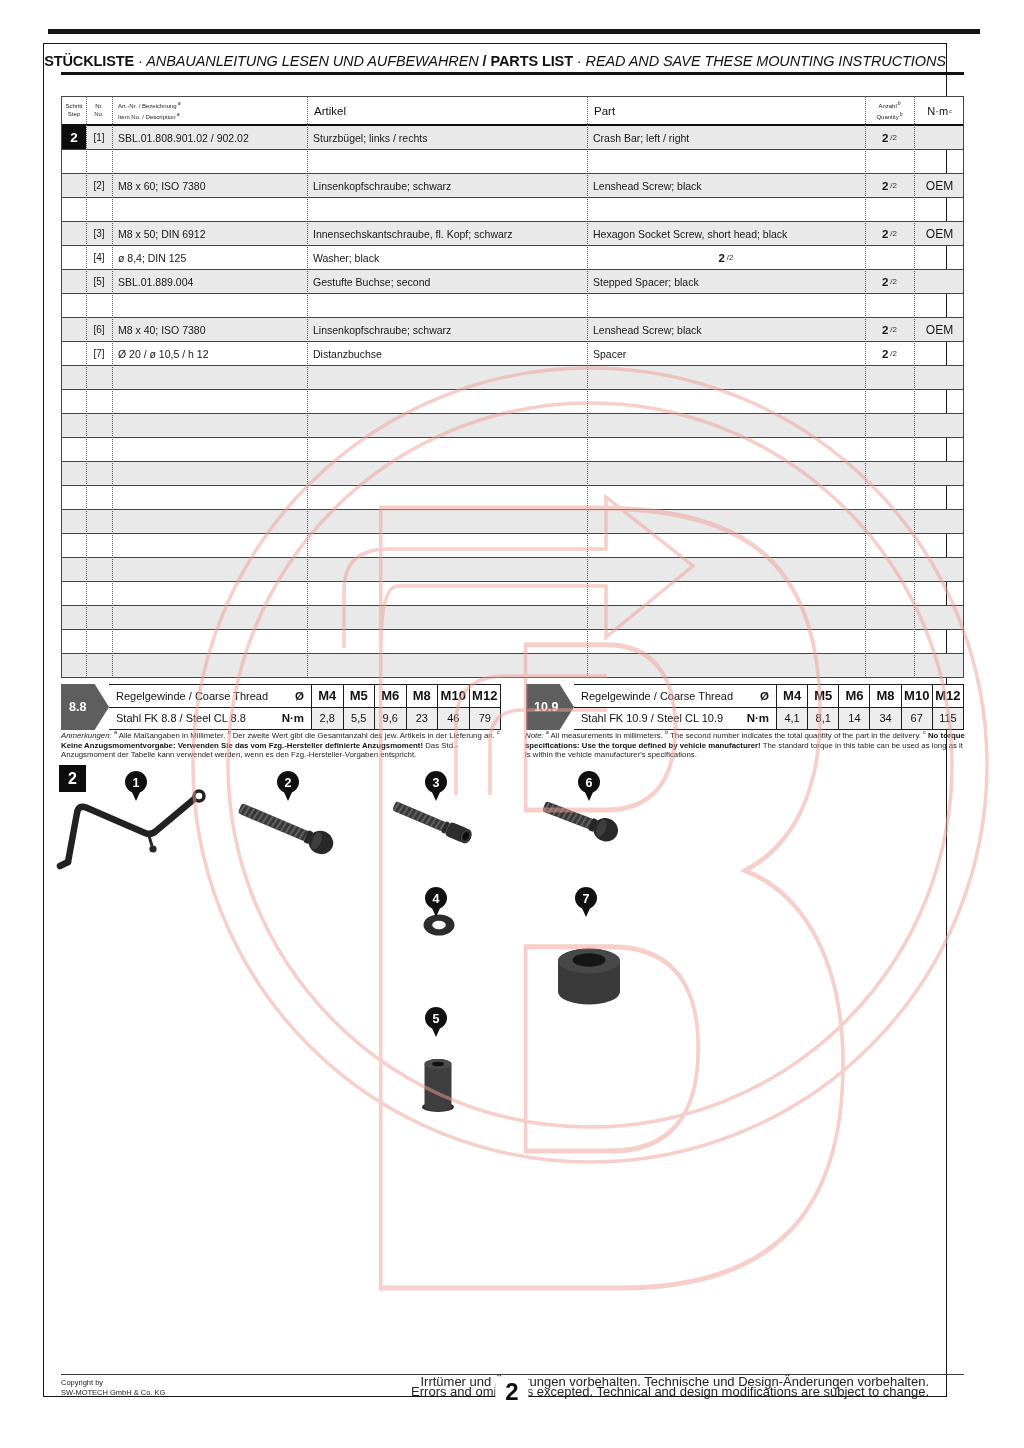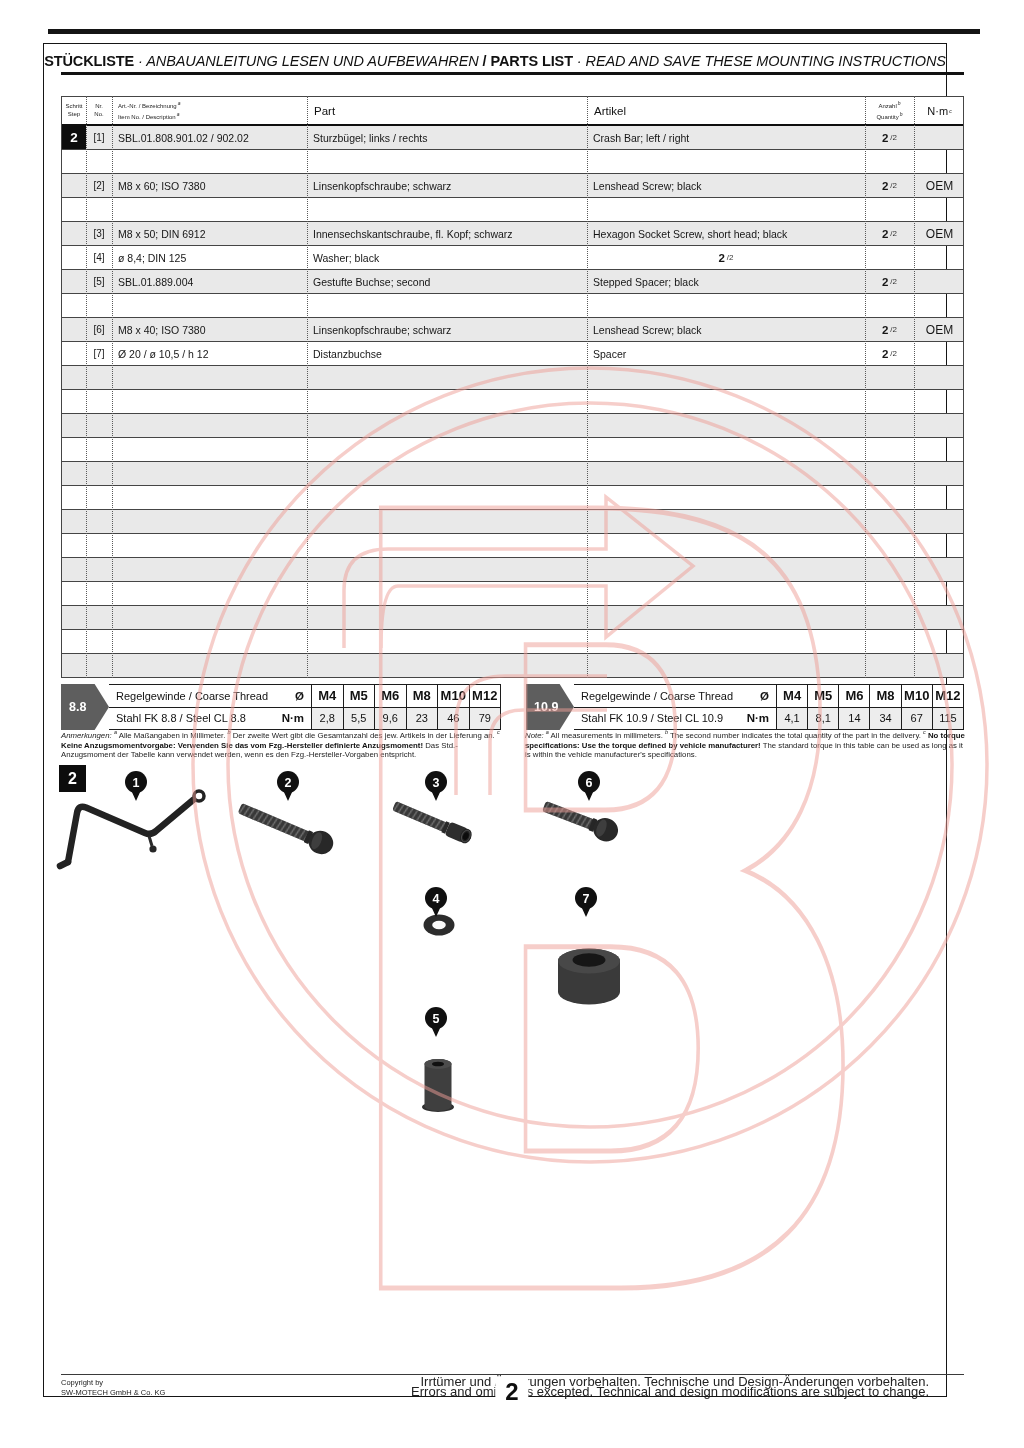--- a/index.html
+++ b/index.html
@@ -95,22 +95,22 @@
             <span>Step</span>
           </div>
         <div class="hc">
             <span>Nr.</span>
             <span>No.</span>
           </div>
         <div class="hc hl">
           <span><span>Art.-Nr. / Bezeichnung</span><sup>a</sup></span>
           <span><span>Item No. / Description</span><sup>a</sup></span>
         </div>
+        <div class="hbig">Artikel</div>
         <div class="hbig">Part</div>
-        <div class="hbig">Artikel</div>
         <div class="hc">
           <span><span>Anzahl</span><sup>b</sup></span>
           <span><span>Quantity</span><sup>b</sup></span>
         </div>
         <div class="hnm">
             <span>N·m</span>
             <sup>c</sup>
           </div>
       </div>
 

